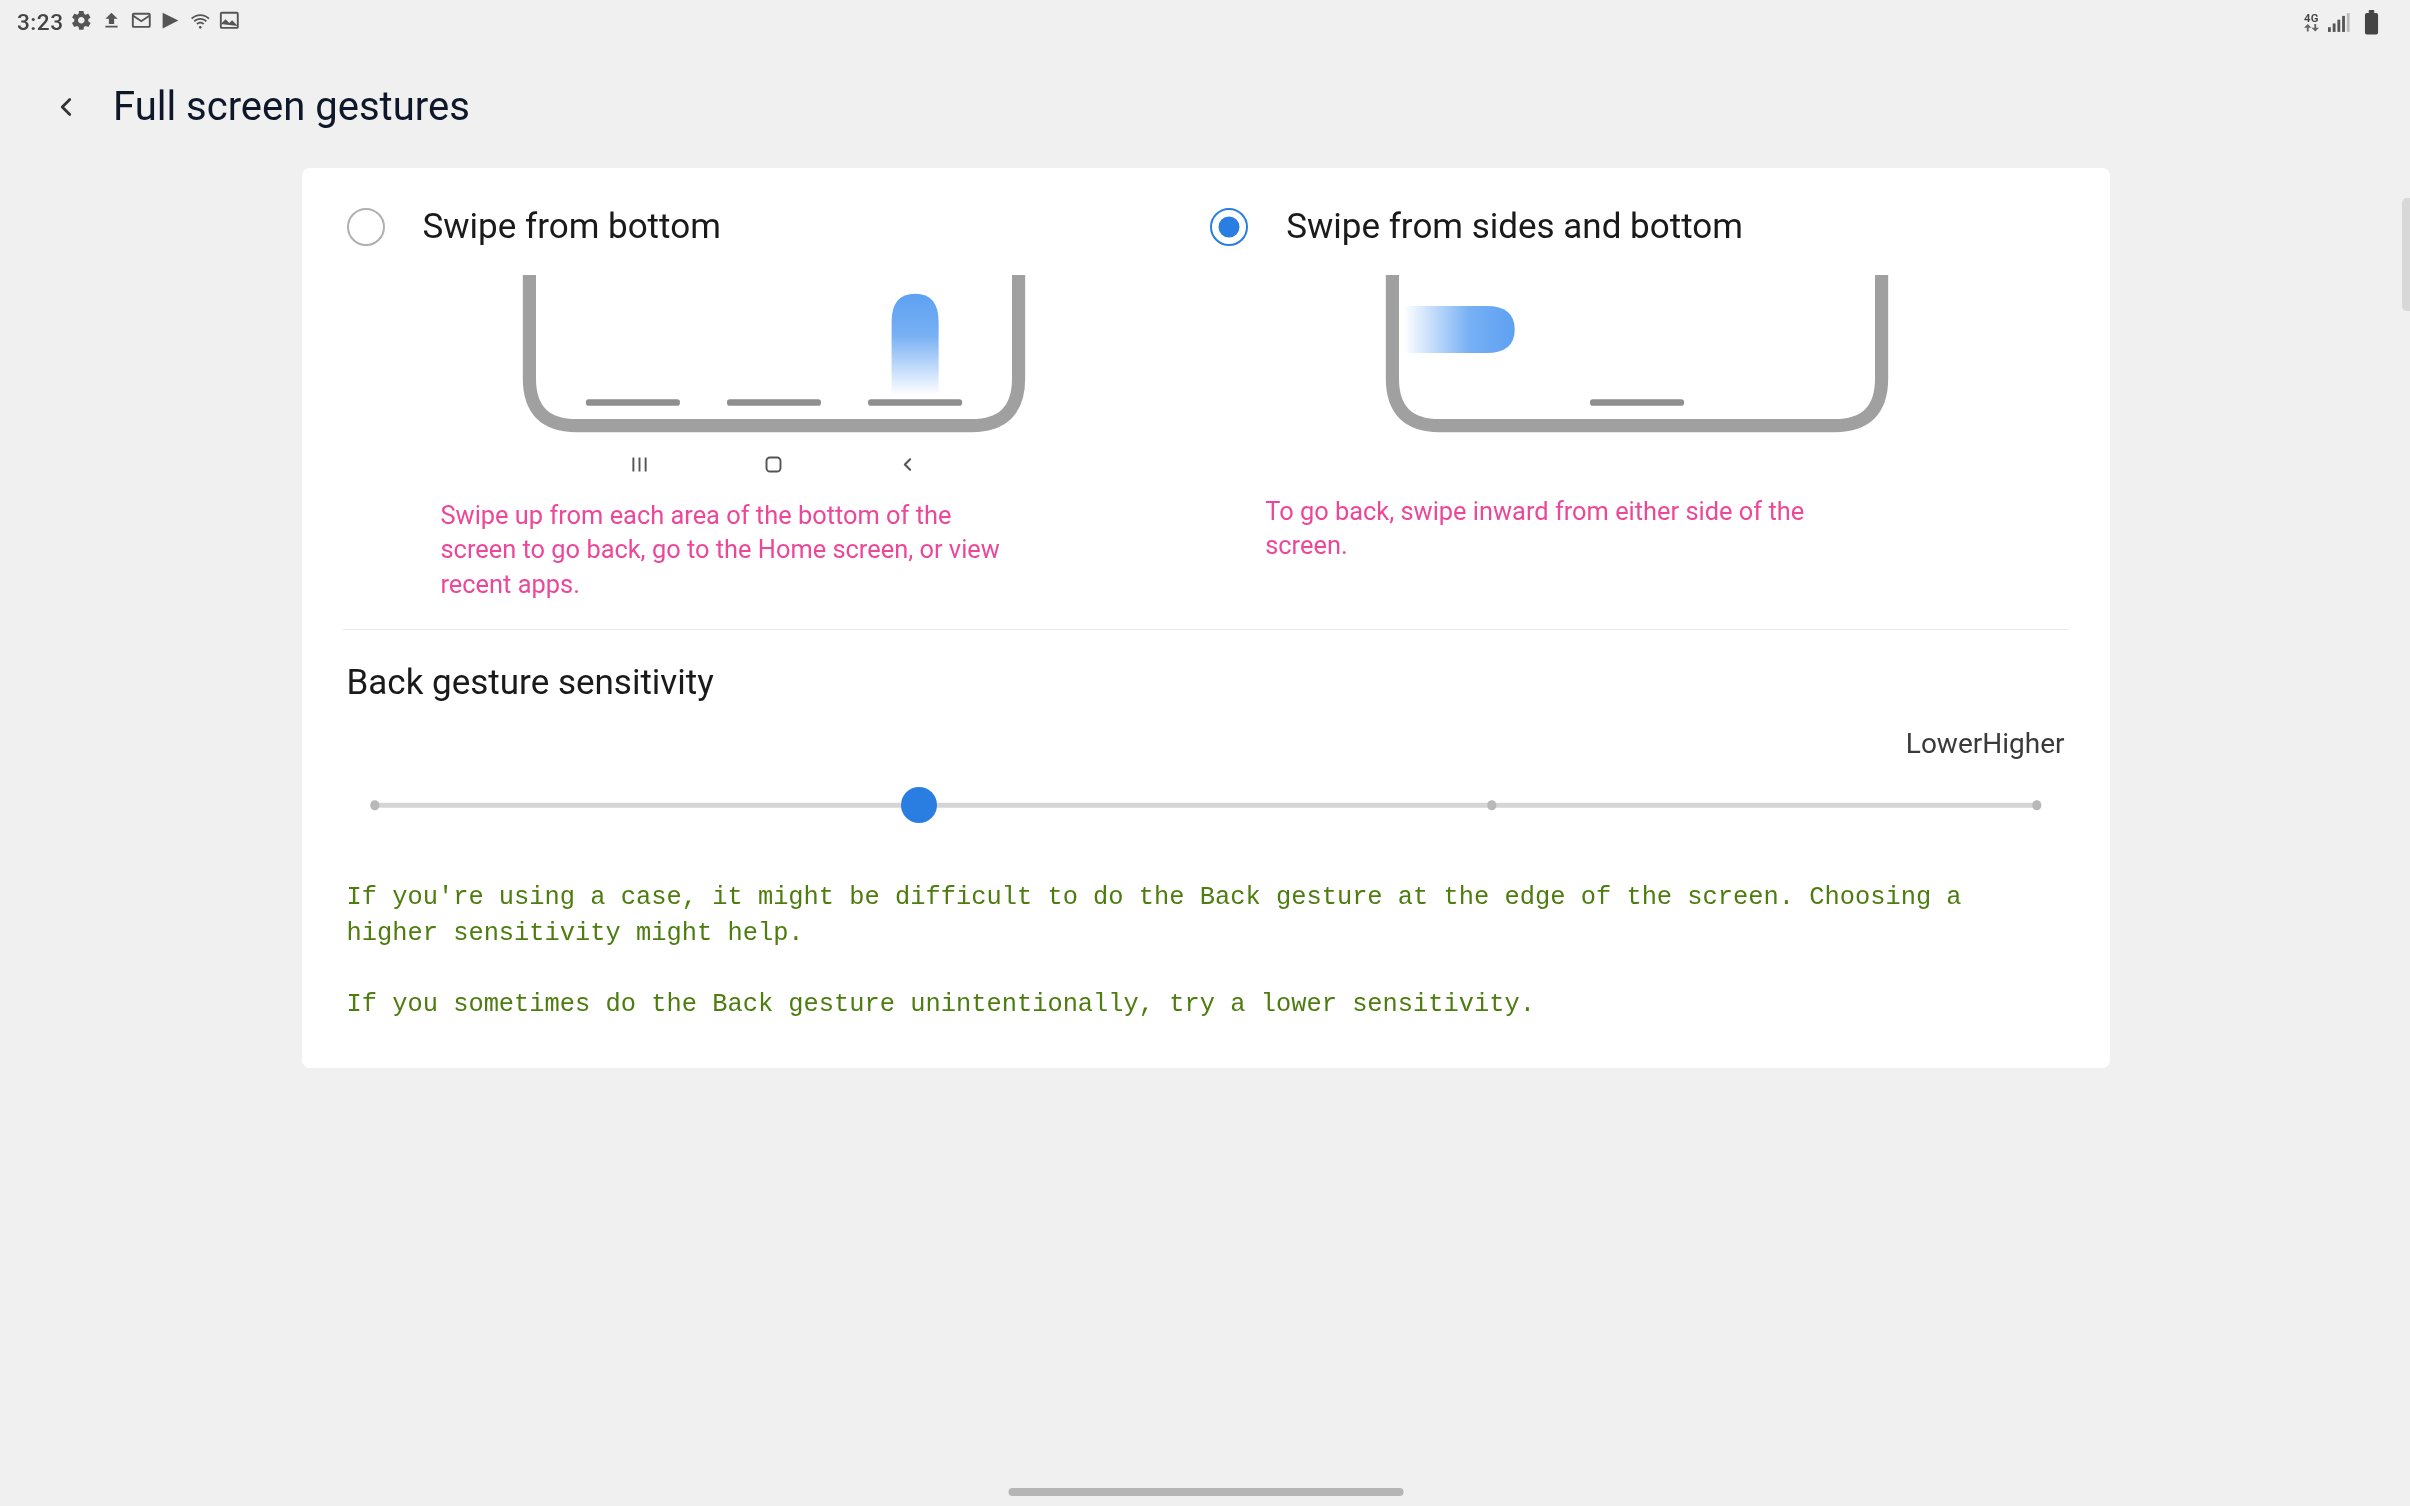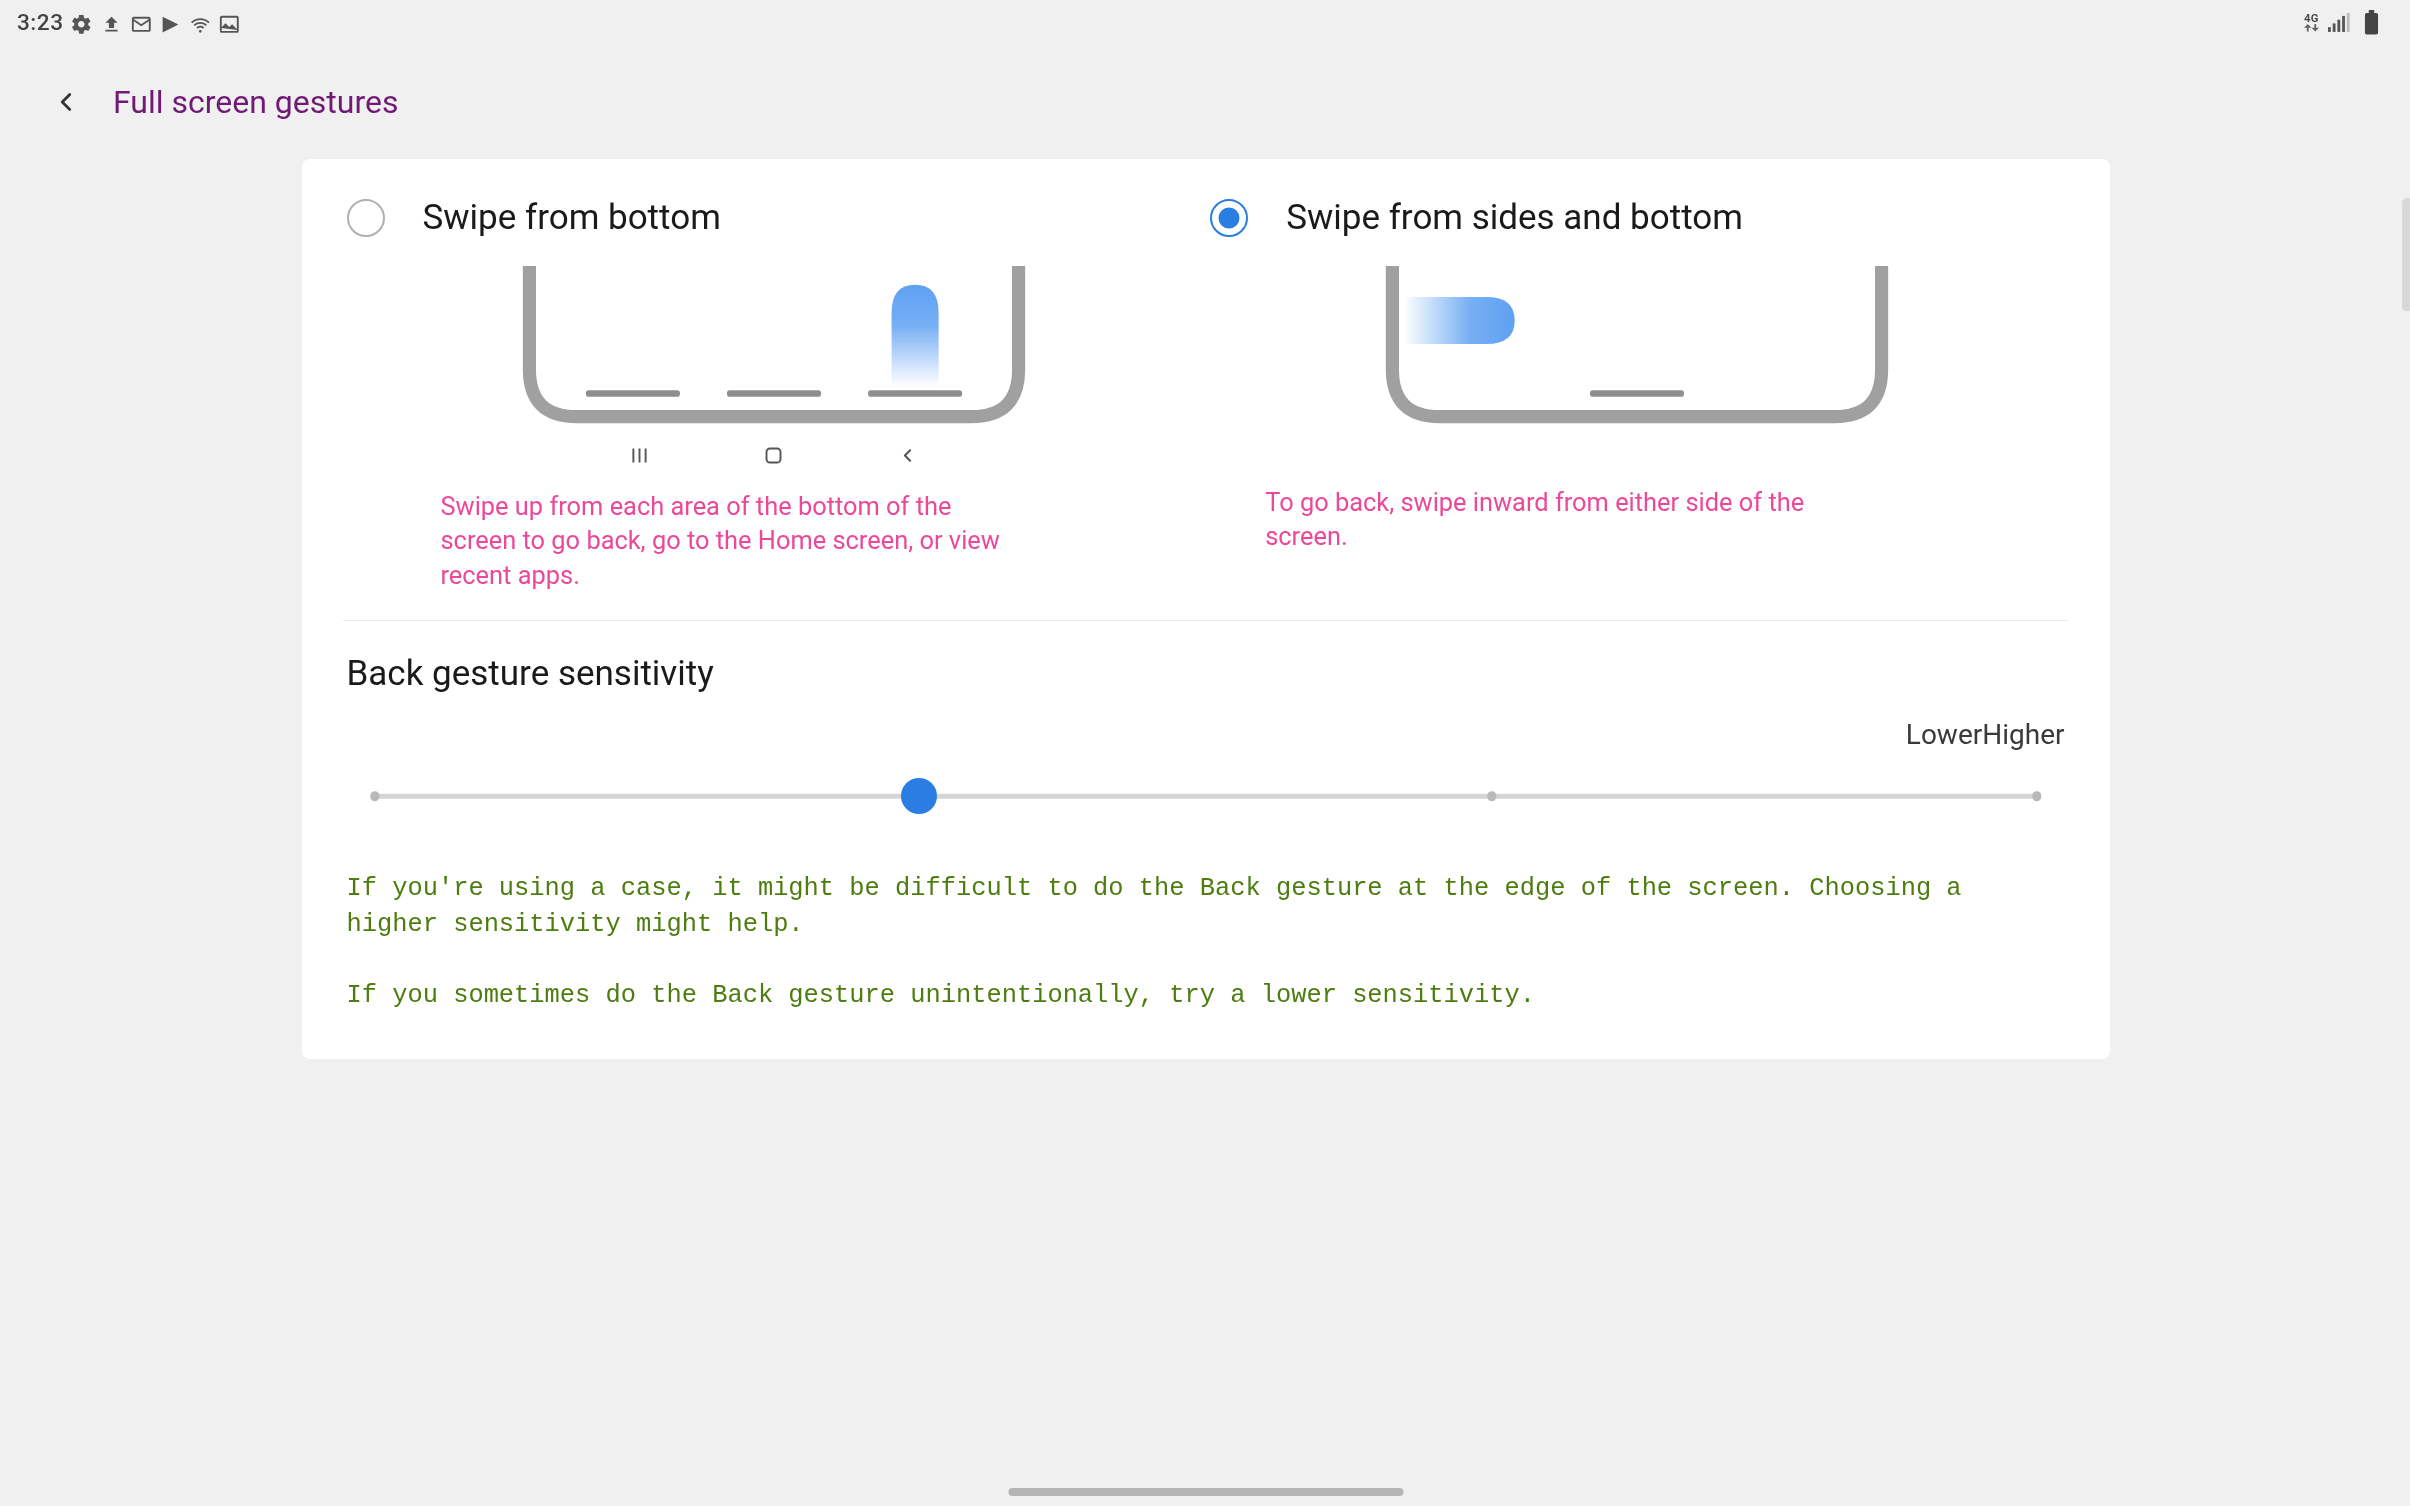--- a/index.html
+++ b/index.html
@@ -17,39 +17,39 @@
   
   .status-bar {
     height: 45px;
     display: flex;
     align-items: center;
     justify-content: space-between;
     padding: 0 28px 0 17px;
     font-size: 22.6px;
     color: #444;
   }
-  .status-left { display: flex; align-items: flex-end; gap: 7px; }
+  .status-left { display: flex; align-items: flex-start; gap: 7px; }
   .status-right { display: flex; align-items: center; gap: 9.4px; }
   .clock { font-weight: 500; letter-spacing: 0.5px; }
   .status-icon { width: 22.6px; height: 22.6px; display:inline-flex; align-items:center; justify-content:center;}
   .lte-label { font-size: 11.3px; line-height: 1; font-weight:600; letter-spacing:0.5px;text-align:right;}
 
   
   .app-bar {
     display: flex;
     align-items: center;
     gap: 28px;
     padding: 38px 38px 38px 47px;
   }
   .back-btn {
     width: 38px; height: 38px;
     display:flex; align-items:center; justify-content:center;
     cursor:pointer;
   }
-  .app-title { font-size: 32px; font-weight: 400; color:#701a75;}
+  .app-title { font-size: 40px; font-weight: 400; color:#0f172a;}
 
   
   .card {
     width: 1808px;
     margin: 0 auto;
     background: #ffffff;
     border-radius: 8px;
     padding: 38px 45px 45px 45px;
   }
 

